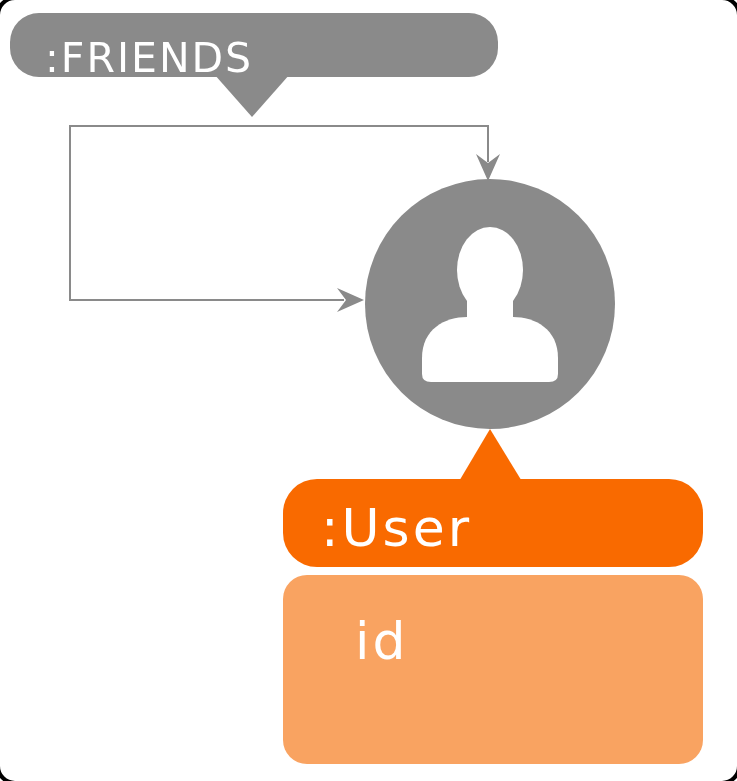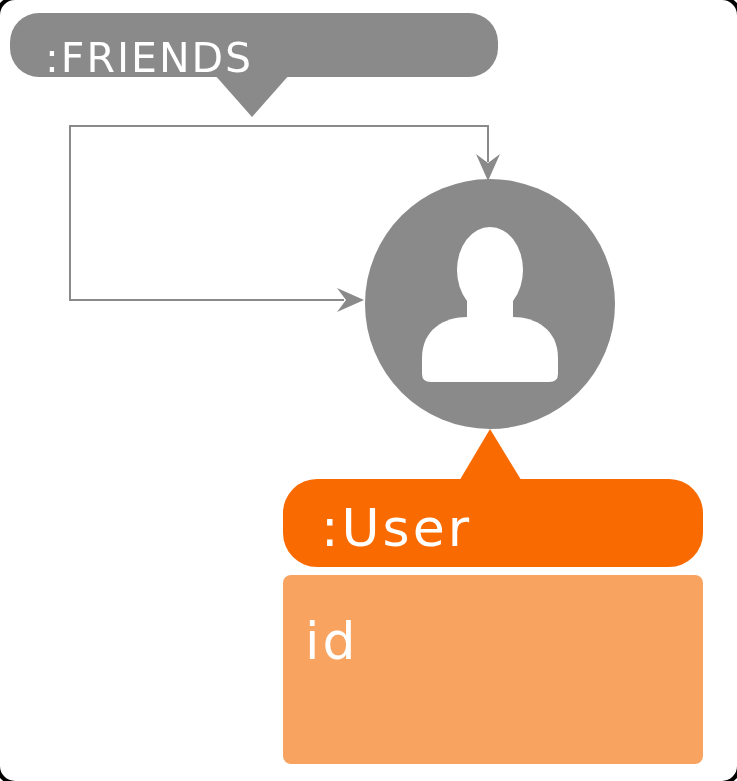--- a/index.html
+++ b/index.html
@@ -37,25 +37,25 @@
     font-size: 52px;
     letter-spacing: 3px;
     padding-left: 38px;
     padding-top: 9px;
     align-items: center;
   }
   .props-box {
     left: 283px; top: 575px;
     width: 420px; height: 189px;
     background: #F9A361;
-    border-radius: 8px;
+    border-radius: 24px;
     font-size: 52px;
     letter-spacing: 3px;
     display: block;
-    padding: 32px 0 0 22px;
+    padding: 32px 0 0 72px;
     line-height: 68px;
   }
   .prop-line { white-space: nowrap; }
 </style>
 </head>
 <body>
 
 <div class="canvas">
 
   <svg class="layer" width="737" height="781" viewBox="0 0 737 781">

